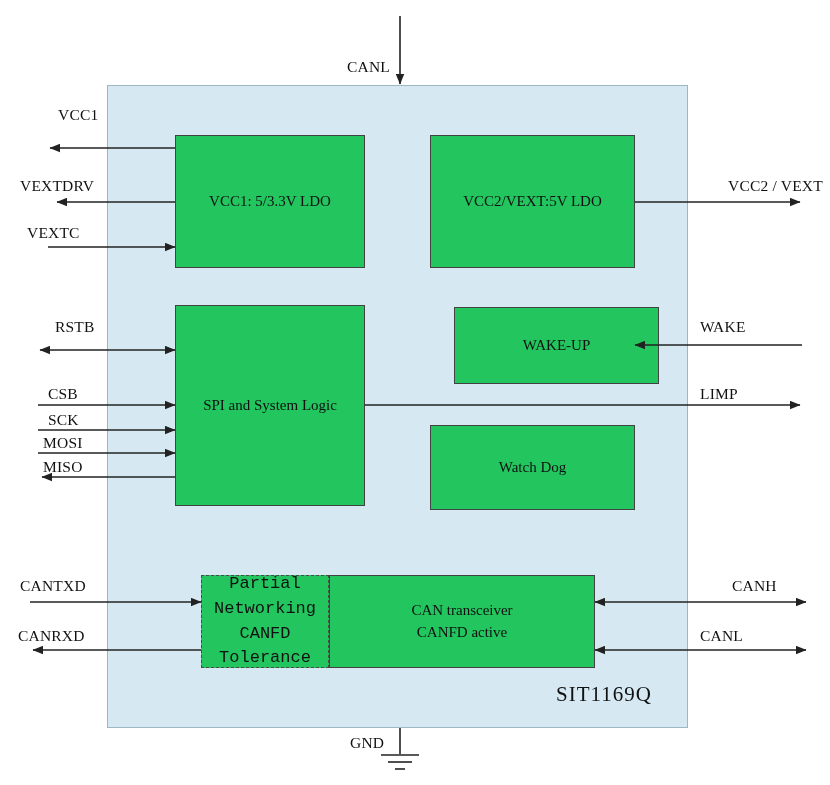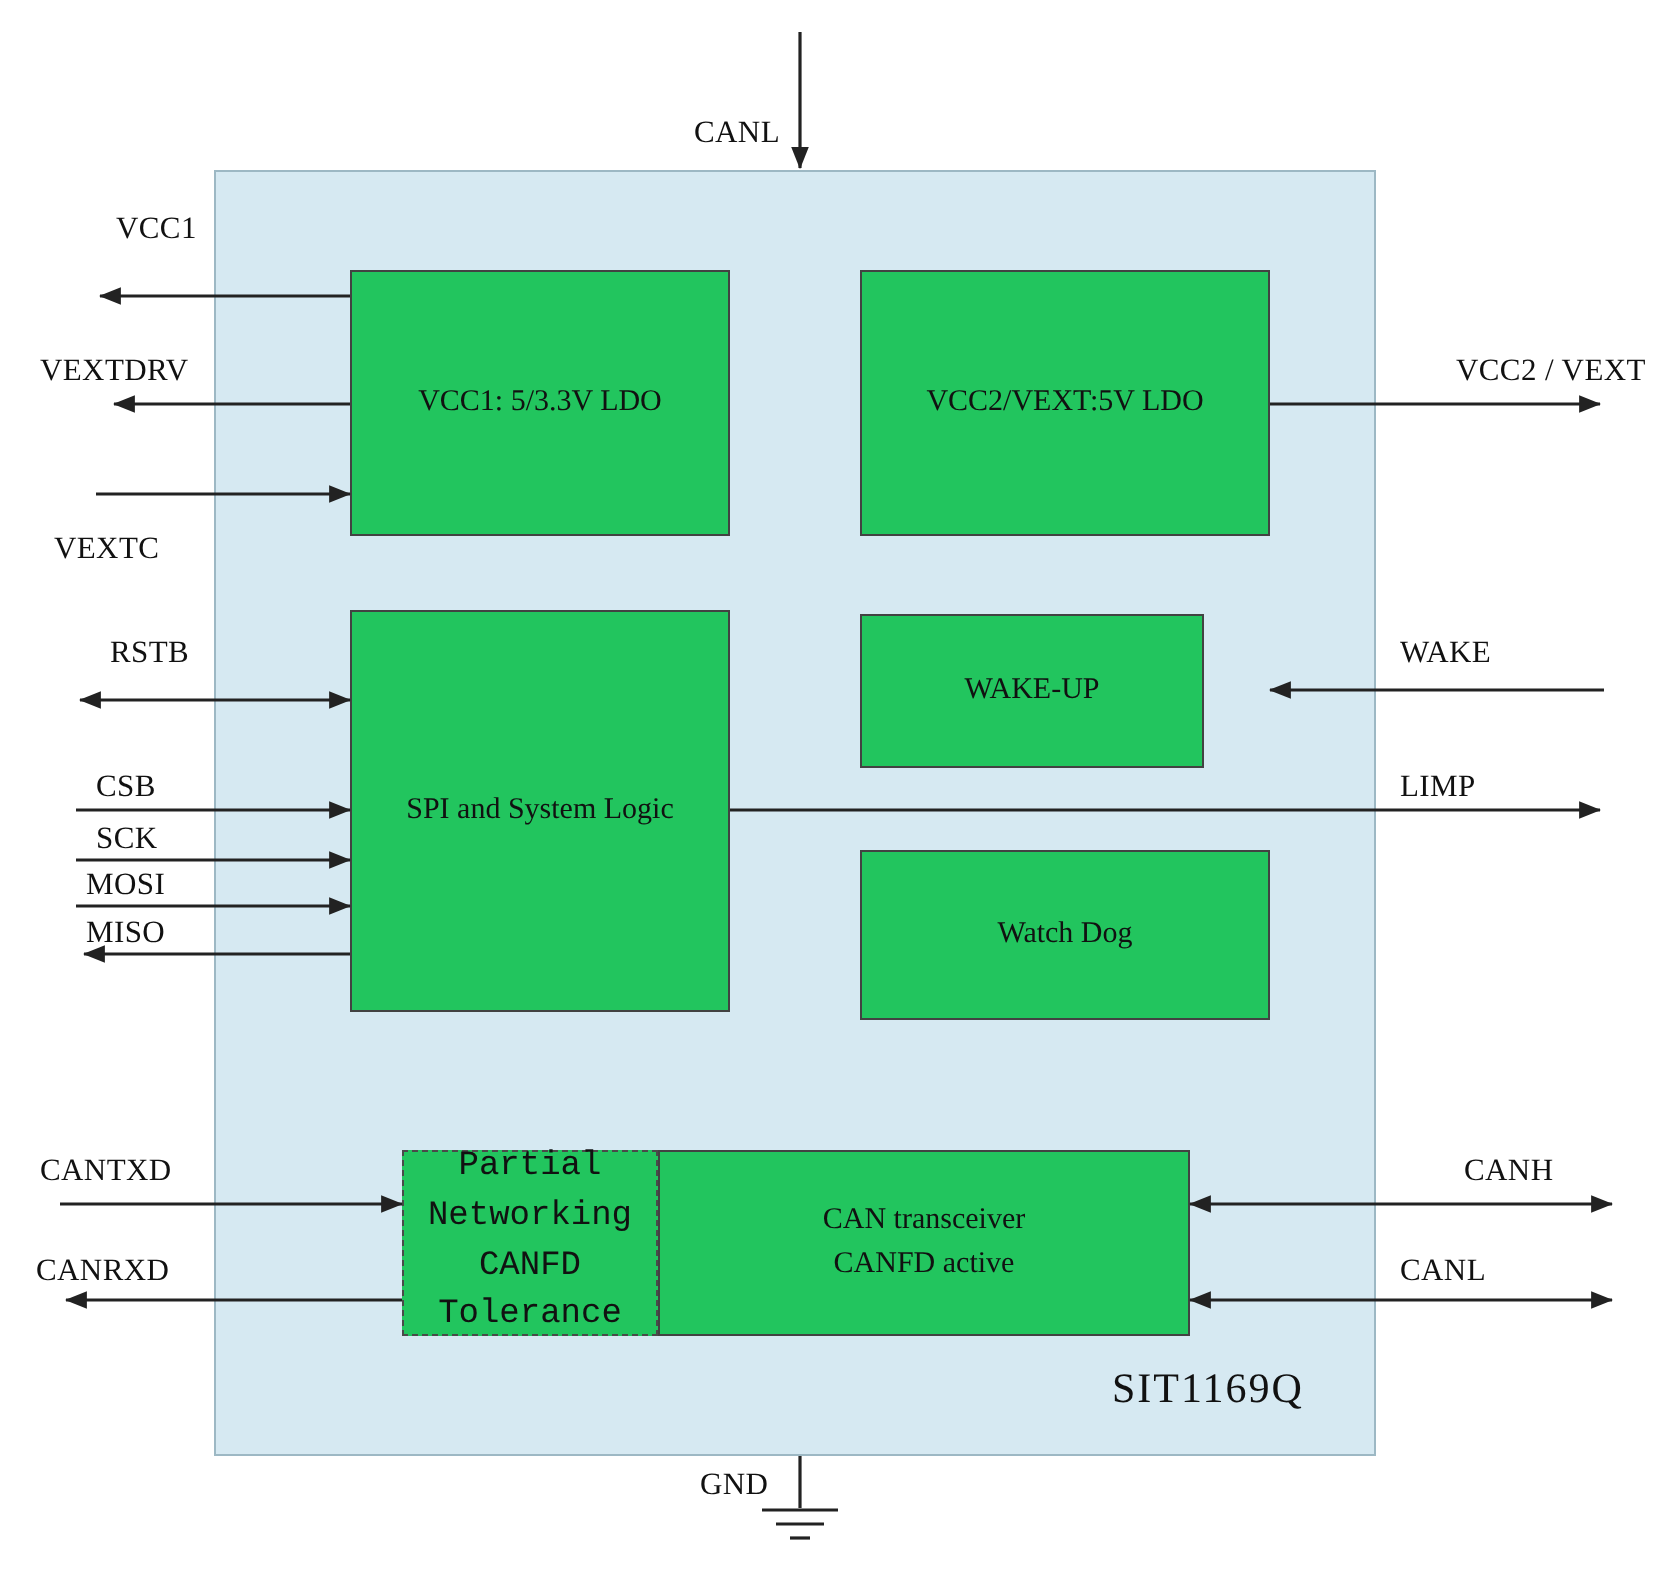--- a/index.html
+++ b/index.html
@@ -38,21 +38,21 @@
   </div>
 
   <div class="box" style="left:430px; top:135px; width:205px; height:133px;">
     <span>VCC2/VEXT:5V LDO</span>
   </div>
 
   <div class="box" style="left:175px; top:305px; width:190px; height:201px;">
     <span>SPI and System Logic</span>
   </div>
 
-  <div class="box" style="left:430px; top:307px; width:172px; height:77px;">
+  <div class="box" style="left:454px; top:307px; width:205px; height:77px;">
     <span>WAKE-UP</span>
   </div>
 
   <div class="box" style="left:430px; top:425px; width:205px; height:85px;">
     <span>Watch Dog</span>
   </div>
 
   <div class="box dashed" style="left:201px; top:575px; width:128px; height:93px;">
     <span>Partial Networking</span>
     <span>CANFD Tolerance</span>
@@ -94,21 +94,21 @@
       <line x1="595" y1="602" x2="806" y2="602" marker-start="url(#ar)" marker-end="url(#ar)"></line>
       <line x1="595" y1="650" x2="806" y2="650" marker-start="url(#ar)" marker-end="url(#ar)"></line>
     </g>
   </svg>
 
   <div class="pin" style="left:330px; top:58px; width:60px; text-align:right;">CANL</div>
   <div class="pin" style="left:350px; top:734px;">GND</div>
 
   <div class="pin" style="left:58px; top:106px;">VCC1</div>
   <div class="pin" style="left:20px; top:177px;">VEXTDRV</div>
-  <div class="pin" style="left:27px; top:224px;margin-top:42px;">VEXTC</div>
+  <div class="pin" style="left:27px; top:224px;">VEXTC</div>
   <div class="pin" style="left:55px; top:318px;">RSTB</div>
   <div class="pin" style="left:48px; top:385px;">CSB</div>
   <div class="pin" style="left:48px; top:411px;">SCK</div>
   <div class="pin" style="left:43px; top:434px;">MOSI</div>
   <div class="pin" style="left:43px; top:458px;">MISO</div>
   <div class="pin" style="left:20px; top:577px;">CANTXD</div>
   <div class="pin" style="left:18px; top:627px;">CANRXD</div>
 
   <div class="pin" style="left:728px; top:177px;">VCC2 / VEXT</div>
   <div class="pin" style="left:700px; top:318px;">WAKE</div>

